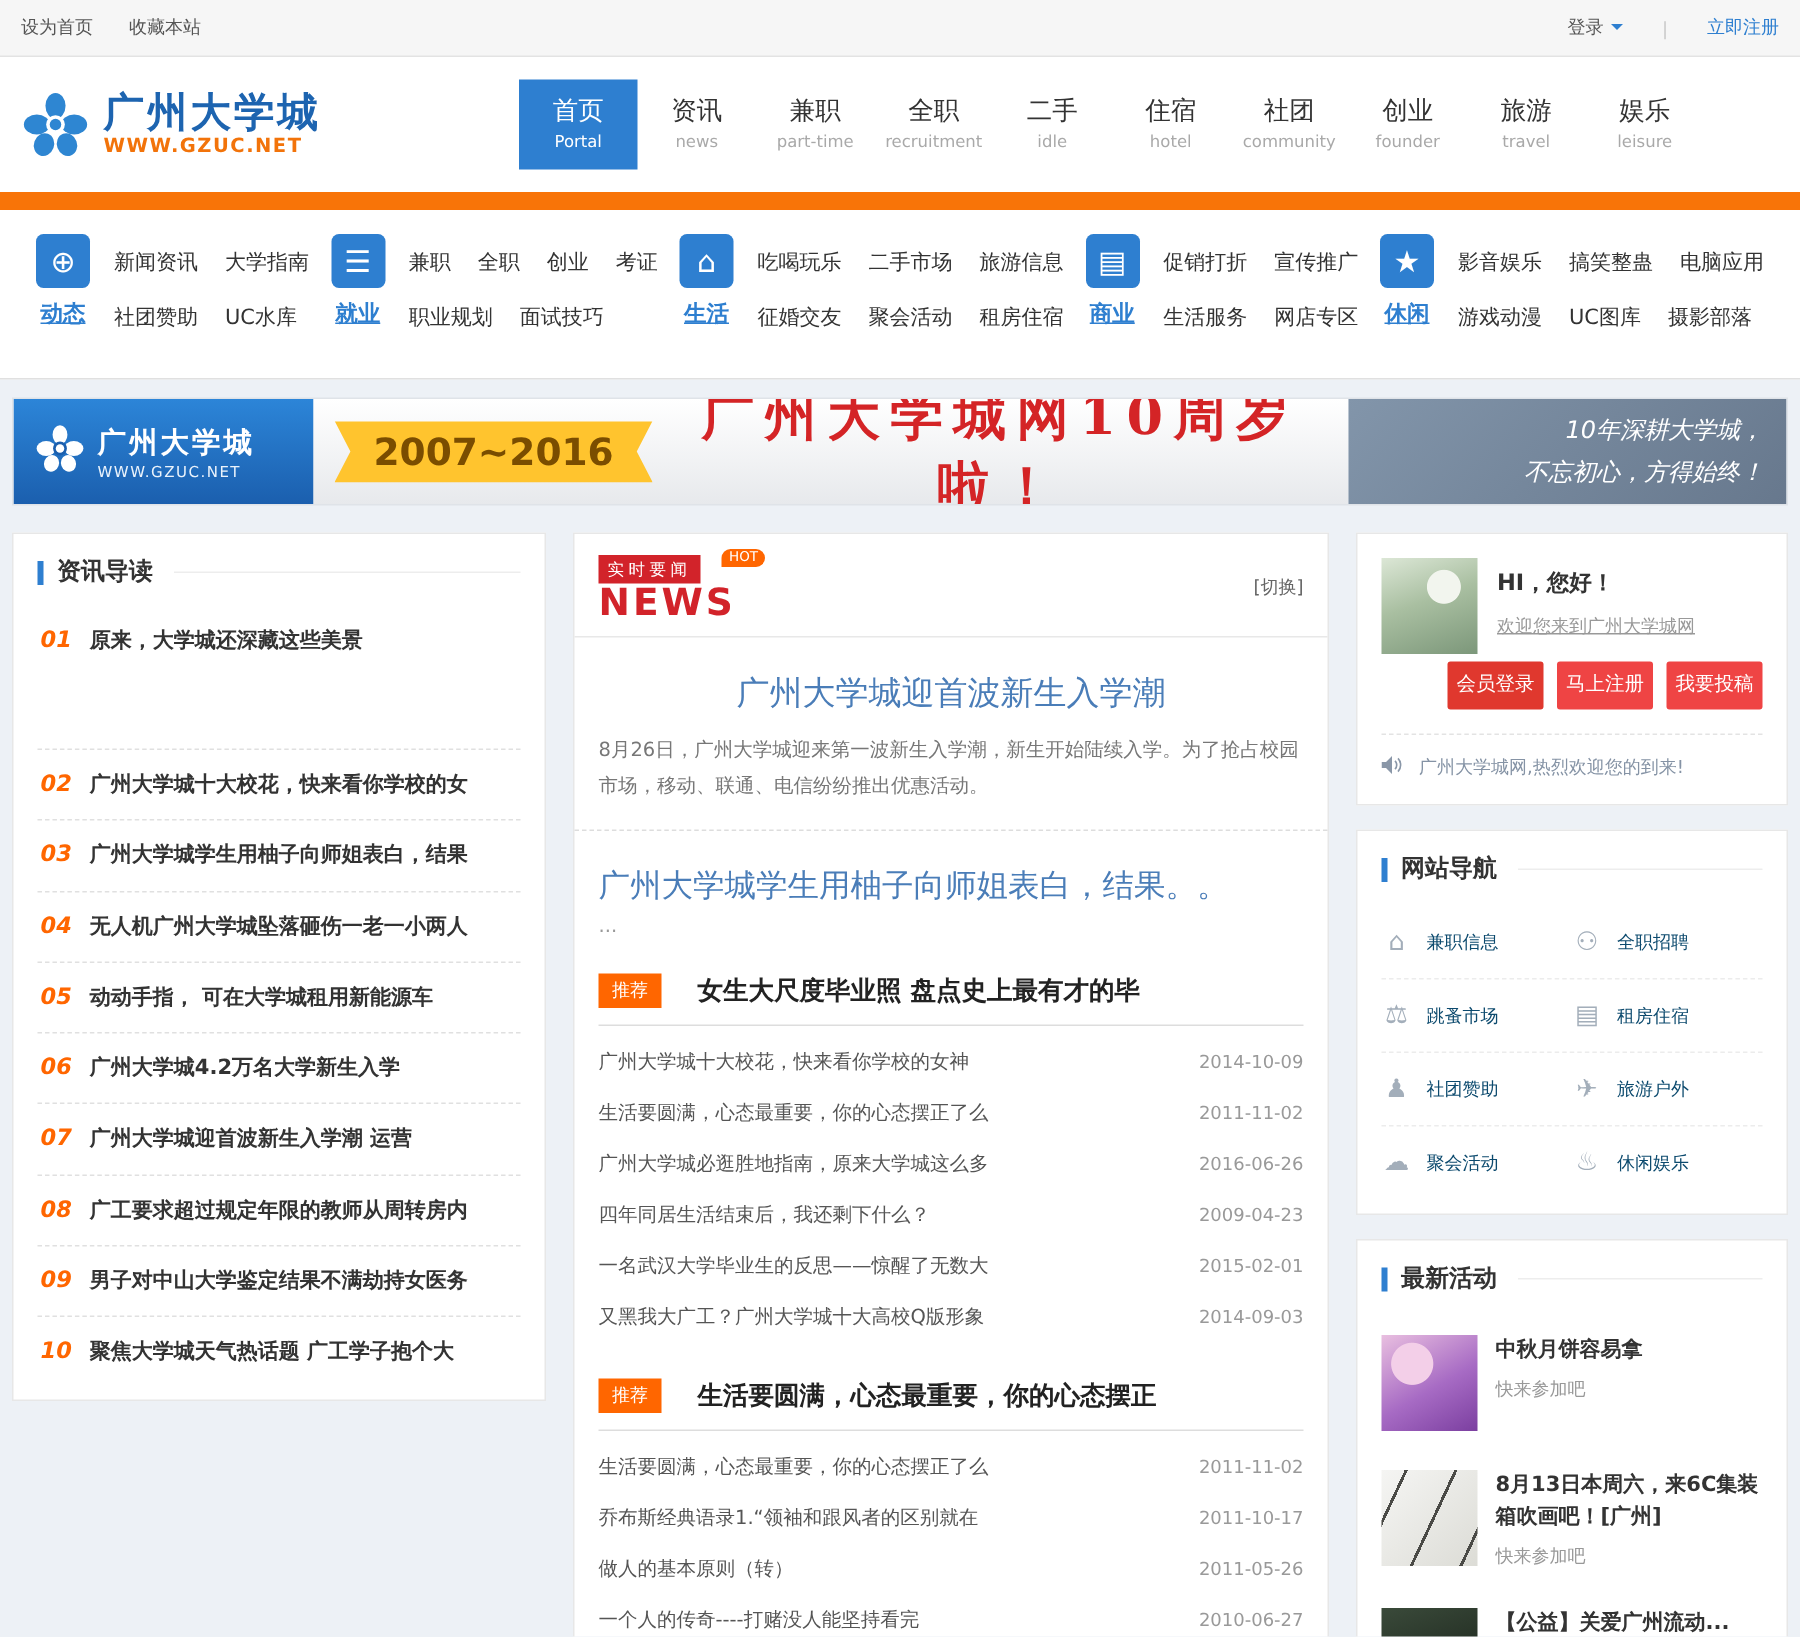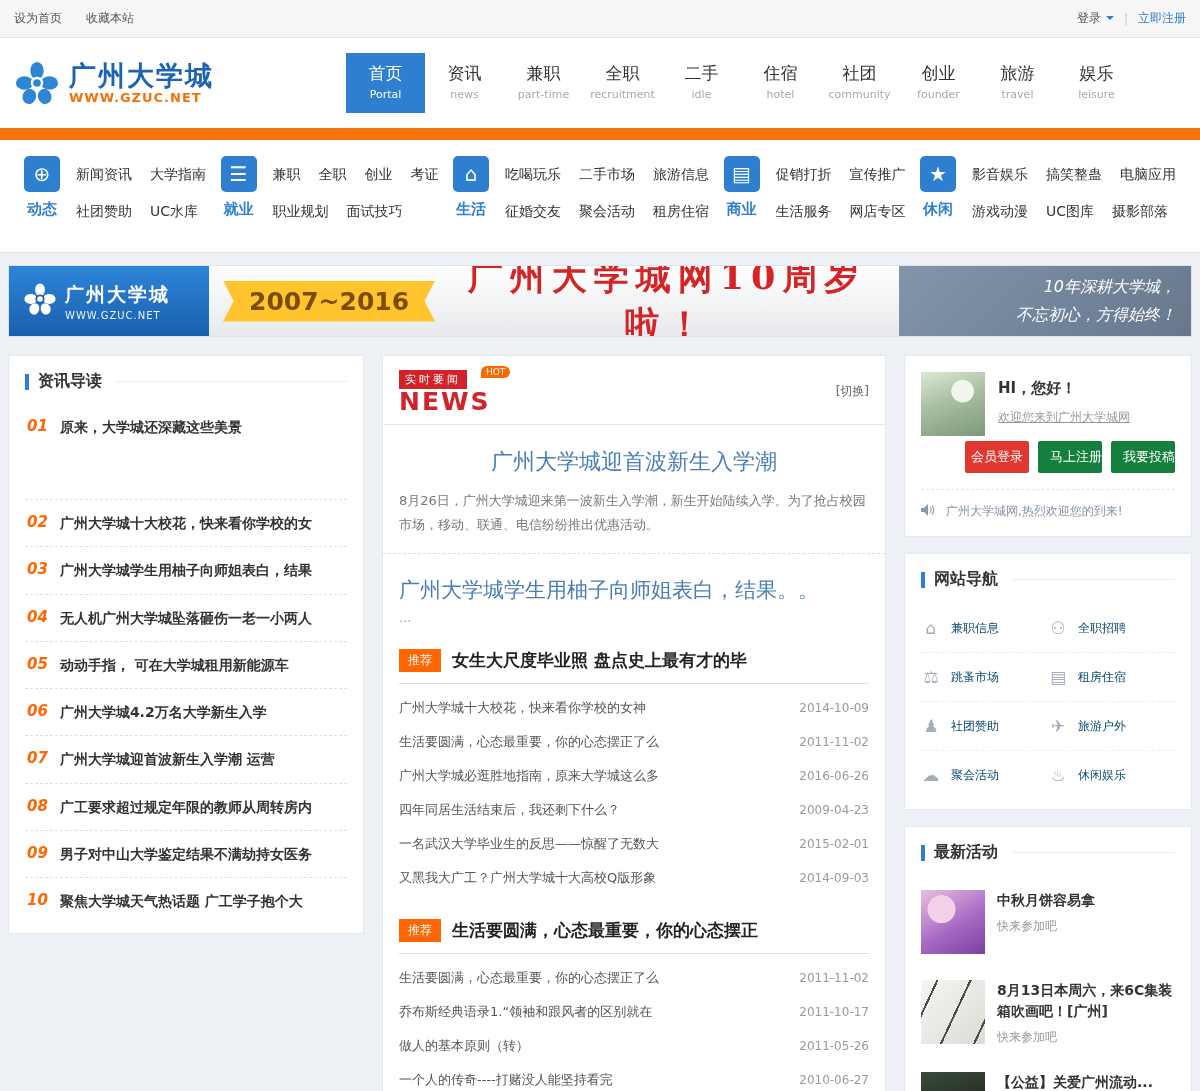--- a/index.html
+++ b/index.html
@@ -8,21 +8,21 @@
     height: 1091px; overflow: hidden;
     background: #edf1f6; color: #333;
     font-family: "DejaVu Sans", "Liberation Sans", sans-serif;
   }
   .clickable { cursor: pointer; }
 
   
   .topbar { height: 38px; background: #f6f6f6; border-bottom: 1px solid #e3e3e3;
     display: flex; align-items: center; padding: 0 14px; font-size: 12px; color: #555; }
   .topbar-left { display: flex; gap: 24px; }
-  .topbar-right { margin-left: auto; display: flex; align-items: center; gap: 10px; }
+  .topbar-right { margin-left: auto; display: flex; align-items: center; gap: 26px; }
   .caret { width: 0; height: 0; border: 4px solid transparent; border-top-color: #2e7fd0;
     display: inline-block; margin-left: 5px; position: relative; top: 2px; }
   .tb-sep { color: #c9c9c9; }
   .tb-reg { color: #2e7fd0; }
 
   
   .header { background: #fff; height: 90px; display: flex; align-items: center; padding: 0 12px 0 14px; }
   .logo { display: flex; align-items: center; gap: 9px; }
   .logo svg { display: block; }
   .logo-cn { font-size: 27px; font-weight: bold; color: #1d64b0; letter-spacing: 2px; line-height: 1.1; }
@@ -36,21 +36,21 @@
 
   .orange-bar { height: 12px; background: #f87408; }
 
   
   .cats { background: #fff; border-bottom: 1px solid #e0e0e0;
     display: flex; justify-content: space-between; padding: 16px 24px 22px; }
   .cat-group { display: flex; }
   .cat-head { text-align: center; margin-right: 16px; cursor: pointer; }
   .cat-icon { width: 36px; height: 36px; border-radius: 5px; background: #2e7fd0; color: #fff;
     font-size: 20px; line-height: 36px; text-align: center; margin: 0 auto; }
-  .cat-name { color: #2e7fd0; font-size: 15px; font-weight: bold; margin-top: 8px; }
+  .cat-name { color: #2e7fd0; font-size: 15px; font-weight: bold; margin-top: 8px; text-decoration: underline; }
   .cat-links .row { display: flex; gap: 18px; height: 37px; align-items: center; font-size: 14px; }
   .cat-link { color: #333; cursor: pointer; white-space: nowrap; }
 
   
   .banner { margin: 12px 8px 0; height: 72px; display: flex; overflow: hidden; border: 1px solid #dfe3e8; }
   .bn-left { width: 200px; background: linear-gradient(180deg, #2c85d8, #1b5fae);
     display: flex; align-items: center; gap: 8px; padding-left: 14px; flex: none; }
   .bn-cn { color: #fff; font-size: 19px; font-weight: bold; letter-spacing: 2px; }
   .bn-en { color: #eaf3fc; font-size: 10px; letter-spacing: 1px; margin-top: 2px; }
   .bn-mid { flex: 1; background: linear-gradient(180deg, #ffffff, #e7e9ec); display: flex; align-items: center; }
@@ -90,40 +90,40 @@
     font-size: 11px; padding: 2px 6px; letter-spacing: 3px; }
   .hot-badge { position: absolute; top: -4px; left: 82px; background: #f60; color: #fff;
     font-size: 9px; padding: 1px 5px; border-radius: 7px 7px 7px 0; }
   .news-word { position: absolute; bottom: -4px; left: 0; color: #d2232a;
     font-size: 25px; font-weight: bold; letter-spacing: 2px; }
   .switch { margin-left: auto; color: #666; font-size: 12px; cursor: pointer; }
   .headline1 { text-align: center; color: #4a7db8; font-size: 22px; padding: 22px 14px 12px; cursor: pointer; }
   .summary { color: #777; font-size: 13px; line-height: 1.85; padding: 0 16px 16px; border-bottom: 1px dashed #ddd; }
   .headline2 { color: #4a7db8; font-size: 21px; padding: 22px 16px 6px; cursor: pointer; }
   .ellipsis { color: #999; font-size: 13px; padding: 0 16px 12px; }
-  .sec-head { display: flex; align-items: center; gap: 11px; margin: 12px 16px 0; padding-bottom: 11px; border-bottom: 1px solid #ddd; }
+  .sec-head { display: flex; align-items: center; gap: 24px; margin: 12px 16px 0; padding-bottom: 11px; border-bottom: 1px solid #ddd; }
   .rec-badge { background: #f60; color: #fff; font-size: 12px; padding: 3px 9px; flex: none; }
   .sec-title { font-size: 17px; font-weight: bold; color: #222; cursor: pointer; }
   .news-list { padding: 7px 16px 12px; }
   .news-row { display: flex; align-items: center; padding: 8px 0; font-size: 13px; }
   .news-row .ttl { color: #555; cursor: pointer; }
   .news-row .dt { margin-left: auto; color: #999; font-size: 12px; padding-left: 10px; flex: none; }
 
   
   .user-card { padding: 16px; }
   .user-top { display: flex; gap: 13px; }
   .avatar { width: 64px; height: 64px; flex: none;
     background: radial-gradient(circle at 65% 30%, #f2f5ee 0 18%, transparent 19%),
       linear-gradient(160deg, #dce7d6 0%, #a9bfa1 45%, #7c977a 100%); }
   .greet { font-size: 15px; font-weight: bold; margin-top: 7px; color: #333; }
   .welcome { font-size: 12px; color: #999; margin-top: 11px; text-decoration: underline; }
   .user-btns { display: flex; gap: 9px; margin-top: 5px; padding-left: 44px; }
   .btn { flex: 1; height: 32px; line-height: 32px; text-align: center; color: #fff; font-size: 13px; cursor: pointer; border-radius: 2px; }
   .btn-red { background: #e0382e; }
-  .btn-blue { background: #15803d; text-align: right; }
+  .btn-blue { background: #ef4444; }
   .announce { margin-top: 16px; padding-top: 13px; border-top: 1px dashed #e3e3e3;
     display: flex; align-items: center; gap: 11px; color: #8593a5; font-size: 12px; }
 
   .navgrid { padding: 2px 16px 10px; }
   .nav-row { display: flex; padding: 14px 0; border-bottom: 1px dashed #ececec; }
   .nav-row:last-child { border-bottom: none; }
   .nav-cell { flex: 1; display: flex; align-items: center; gap: 10px; cursor: pointer; }
   .nav-ico { color: #a3aeba; font-size: 17px; width: 20px; text-align: center; flex: none; }
   .nav-lbl { color: #0c4a6e; font-size: 12px; }
 

